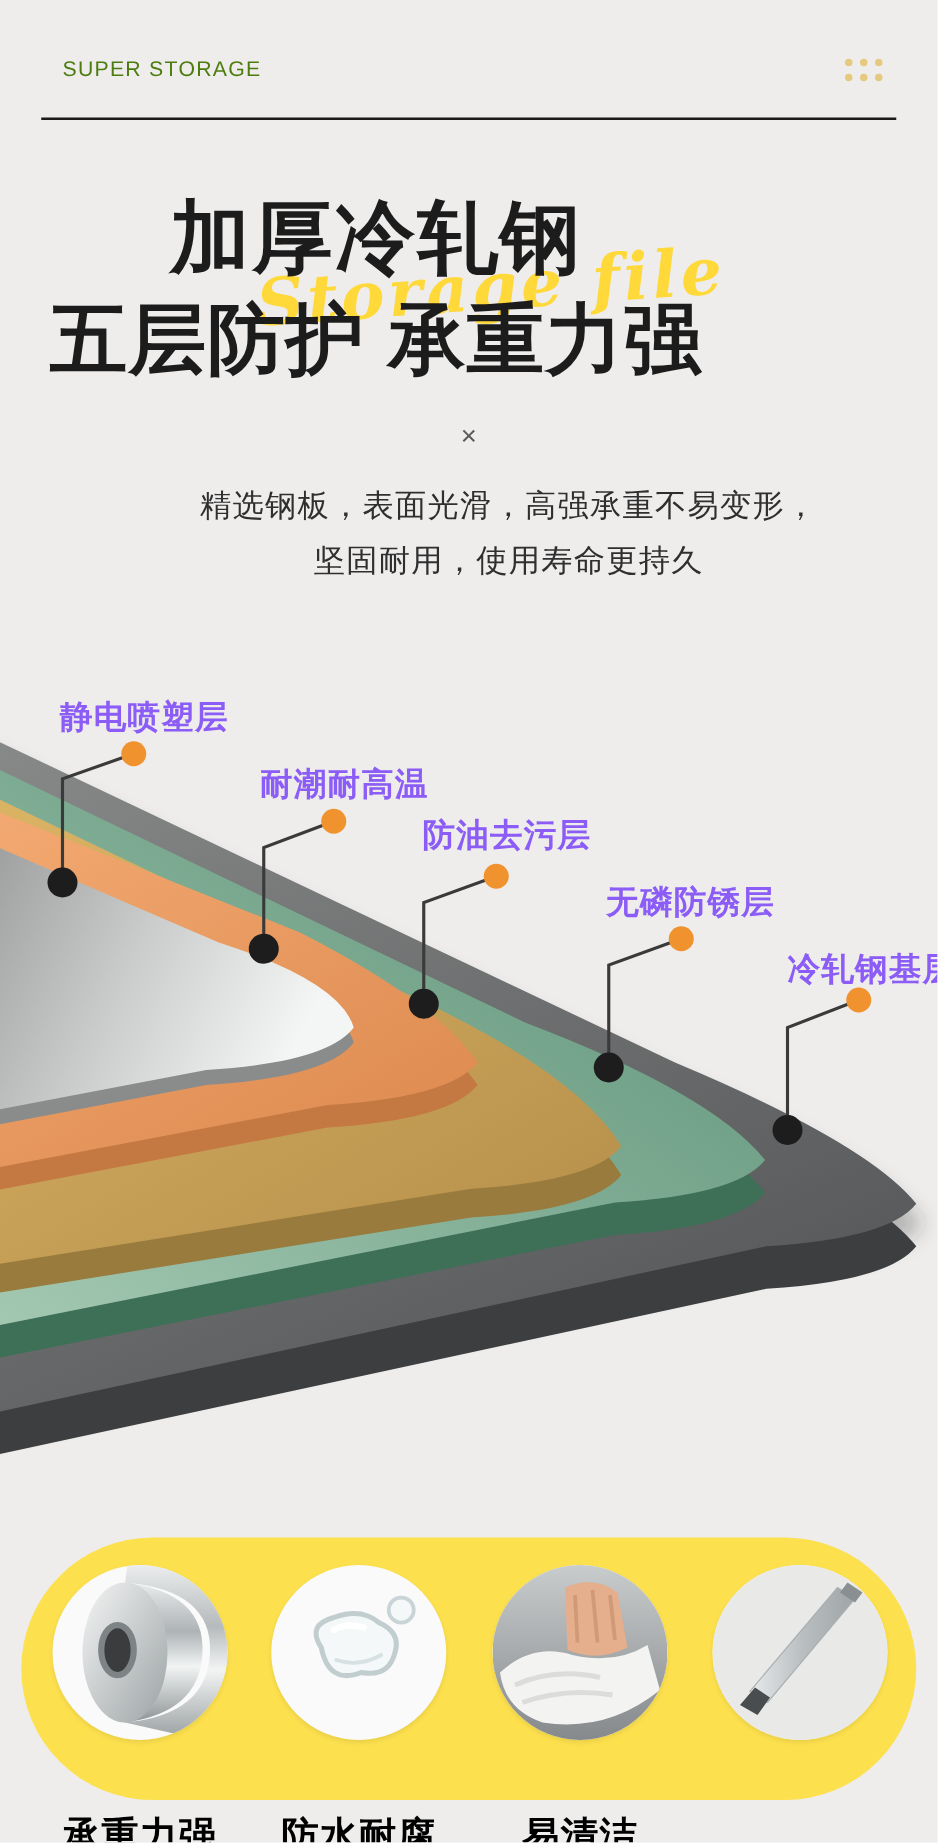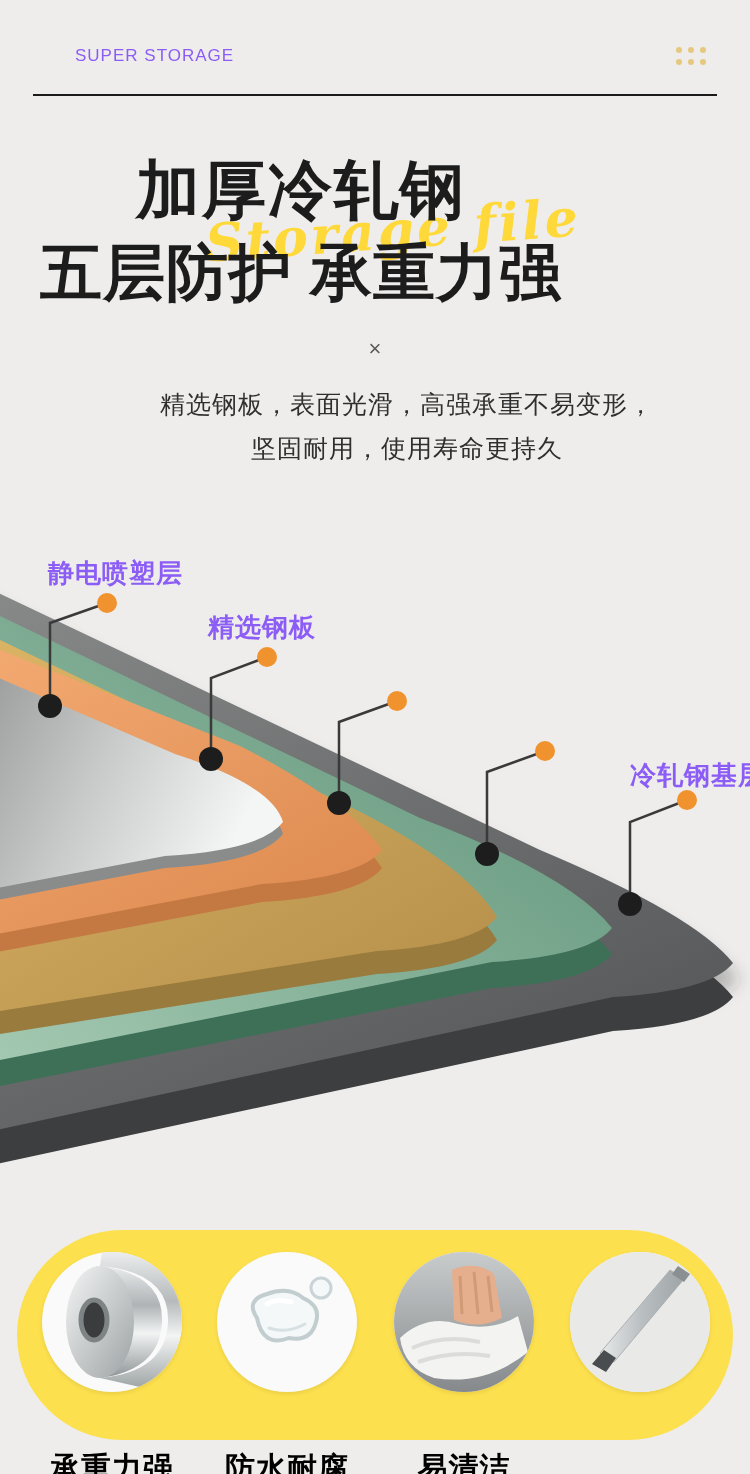--- a/index.html
+++ b/index.html
@@ -6,21 +6,21 @@
   .page{
     position:relative;
     width:750px;height:1474px;
     background:#EEEDEC;
     overflow:hidden;
     font-family:"Liberation Sans", sans-serif;
   }
   
   .brand{
     position:absolute;left:50px;top:46px;
-    font-size:17px;letter-spacing:1px;color:#8b5cf6;font-weight:500;margin-left:25px;
+    font-size:17px;letter-spacing:1px;color:#4d7c0f;font-weight:500;
   }
   .menu-grid{
     position:absolute;left:676px;top:47px;
     display:grid;grid-template-columns:repeat(3,6px);grid-template-rows:repeat(2,6px);
     gap:6px;cursor:pointer;
   }
   .menu-dot{width:6px;height:6px;border-radius:50%;background:#E5C97E;}
   .header-rule{
     position:absolute;left:33px;top:94px;width:684px;height:2px;background:#1A1A1A;
   }
@@ -172,21 +172,23 @@
     <g fill="#1D1D1D">
       <circle cx="50" cy="166" r="12"></circle>
       <circle cx="211" cy="219" r="12"></circle>
       <circle cx="339" cy="263" r="12"></circle>
       <circle cx="487" cy="314" r="12"></circle>
       <circle cx="630" cy="364" r="12"></circle>
     </g>
   </svg>
 
   <div class="layer-label" style="left:48px;top:556px">静电喷塑层</div>
-  <div class="layer-label" style="left:208px;top:610px">精选钢板</div>
+  <div class="layer-label" style="left:208px;top:610px">耐潮耐高温</div>
+  <div class="layer-label" style="left:338px;top:651px">防油去污层</div>
+  <div class="layer-label" style="left:485px;top:704px">无磷防锈层</div>
   <div class="layer-label" style="left:630px;top:758px">冷轧钢基层</div>
 
   <div class="banner"></div>
 
   <div class="feature-circle" style="left:42px">
     <svg class="f-icon" width="140" height="140" viewBox="0 0 140 140">
       <defs>
         <linearGradient id="coil" x1="0" y1="0" x2="0" y2="1">
           <stop offset="0" stop-color="#E9EBEC"></stop>
             <stop offset="0.35" stop-color="#AEB3B5"></stop>

